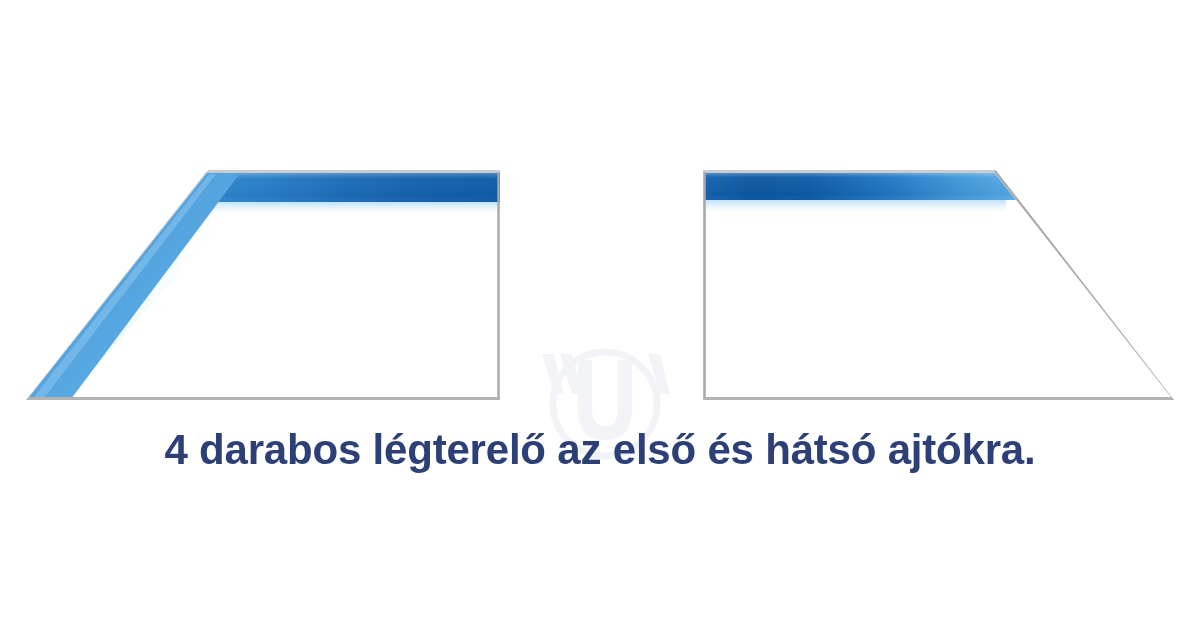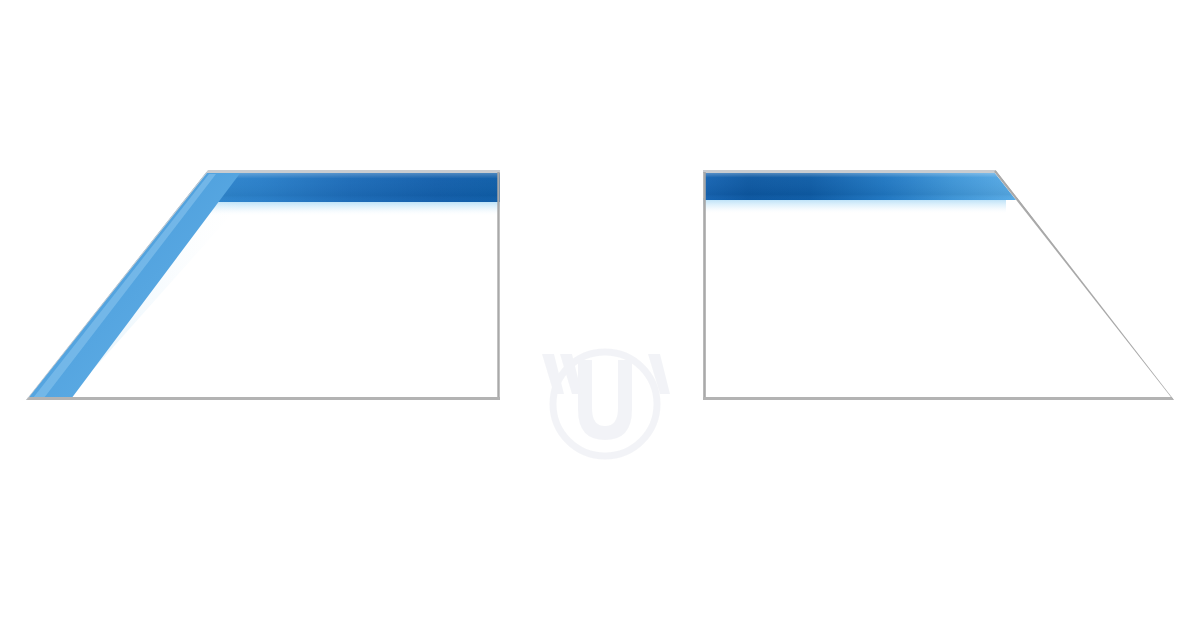--- a/index.html
+++ b/index.html
@@ -165,14 +165,15 @@
   <div id="watermark">
     <svg viewBox="0 0 170 140" xmlns="http://www.w3.org/2000/svg" aria-hidden="true">
       <circle cx="85" cy="74" r="52" fill="none" stroke="#2c3f77" stroke-width="7"></circle>
       <path d="M58 30 L72 30 L72 78 Q72 96 85 96 Q98 96 98 78 L98 30 L112 30 L112 80 Q112 110 85 110 Q58 110 58 80 Z" fill="#2c3f77"></path>
       <path d="M22 24 L34 24 L44 64 L34 64 Z" fill="#2c3f77"></path>
       <path d="M40 24 L52 24 L62 64 L52 64 Z" fill="#2c3f77"></path>
       <path d="M128 24 L140 24 L150 64 L140 64 Z" fill="#2c3f77"></path>
     </svg>
   </div>
 
+  <div id="caption">4 darabos légterelő az első és hátsó ajtókra.</div>
 
 </div>
 
 </body></html>

